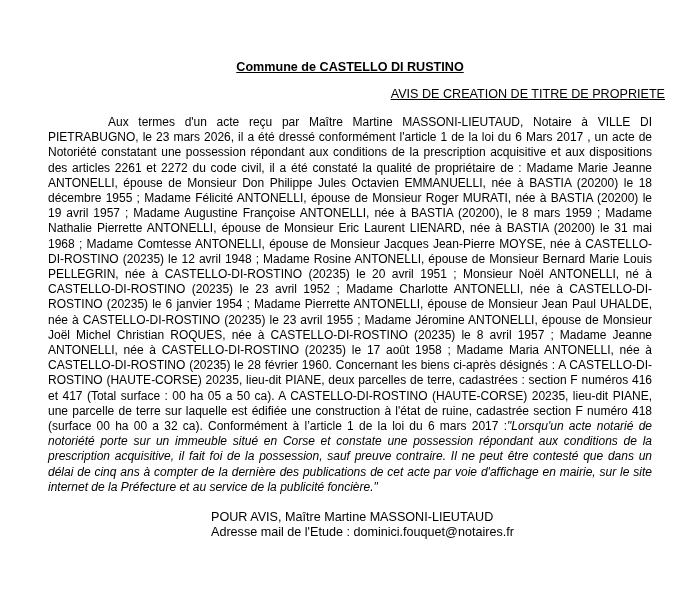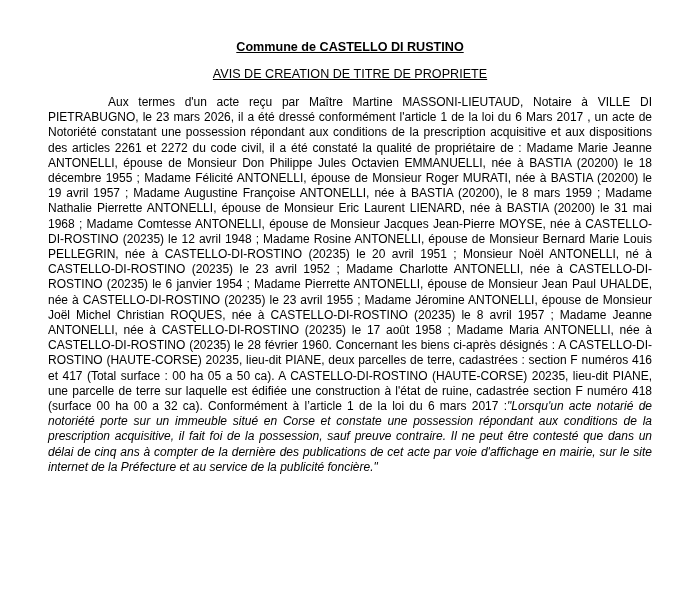--- a/index.html
+++ b/index.html
@@ -1,26 +1,30 @@
 <!DOCTYPE html>
 <html><head>
 <meta charset="utf-8">
 <style>
   html, body { margin: 0; padding: 0; background: #ffffff; }
   body { width: 699px; height: 608px; overflow: hidden; position: relative;
          font-family: "Liberation Sans", sans-serif; color: #000; }
-  .page { position: absolute; left: 35px; top: 40px; width: 630px; }
+  .page { position: absolute; left: 35px; top: 60px; width: 630px; }
   .center { text-align: center; }
   .title { font-weight: bold; text-decoration: underline; font-size: 12.6px; line-height: 15px; }
   .notaires { font-size: 12.6px; line-height: 15px; }
-  .avis-title { font-size: 12.6px; line-height: 15px; text-decoration: underline; margin-top: 12px; }
+  .avis-title { font-size: 12.6px; line-height: 15px; text-decoration: underline; margin-top: 12px; text-align: right; }
   .body-text { font-size: 12px; line-height: 15.2px; text-align: justify; text-indent: 60px; margin: 13px; }
   .body-text .italic { font-style: italic; }
   .sign { margin-top: 15px; margin-left: 176px; font-size: 12.6px; line-height: 15px; }
 </style>
 </head>
 <body>
 
 <div class="page">
   <div class="center title">Commune de CASTELLO DI RUSTINO</div>
   <div class="center avis-title">AVIS DE CREATION DE TITRE DE PROPRIETE</div>
   <p class="body-text"><span>Aux termes d'un acte reçu par Maître Martine MASSONI-LIEUTAUD, Notaire à VILLE DI PIETRABUGNO, le 23 mars 2026, il a été dressé conformément l'article 1 de la loi du 6 Mars 2017 , un acte de Notoriété constatant une possession répondant aux conditions de la prescription acquisitive et aux dispositions des articles 2261 et 2272 du code civil, il a été constaté la qualité de propriétaire de : Madame Marie Jeanne ANTONELLI, épouse de Monsieur Don Philippe Jules Octavien EMMANUELLI, née à BASTIA (20200) le 18 décembre 1955 ; Madame Félicité ANTONELLI, épouse de Monsieur Roger MURATI, née à BASTIA (20200) le 19 avril 1957 ; Madame Augustine Françoise ANTONELLI, née à BASTIA (20200), le 8 mars 1959 ; Madame Nathalie Pierrette ANTONELLI, épouse de Monsieur Eric Laurent LIENARD, née à BASTIA (20200) le 31 mai 1968 ; Madame Comtesse ANTONELLI, épouse de Monsieur Jacques Jean-Pierre MOYSE, née à CASTELLO-DI-ROSTINO (20235) le 12 avril 1948 ; Madame Rosine ANTONELLI, épouse de Monsieur Bernard Marie Louis PELLEGRIN, née à CASTELLO-DI-ROSTINO (20235) le 20 avril 1951 ; Monsieur Noël ANTONELLI, né à CASTELLO-DI-ROSTINO (20235) le 23 avril 1952 ; Madame Charlotte ANTONELLI, née à CASTELLO-DI-ROSTINO (20235) le 6 janvier 1954 ; Madame Pierrette ANTONELLI, épouse de Monsieur Jean Paul UHALDE, née à CASTELLO-DI-ROSTINO (20235) le 23 avril 1955 ; Madame Jéromine ANTONELLI, épouse de Monsieur Joël Michel Christian ROQUES, née à CASTELLO-DI-ROSTINO (20235) le 8 avril 1957 ; Madame Jeanne ANTONELLI, née à CASTELLO-DI-ROSTINO (20235) le 17 août 1958 ; Madame Maria ANTONELLI, née à CASTELLO-DI-ROSTINO (20235) le 28 février 1960. Concernant les biens ci-après désignés : A CASTELLO-DI-ROSTINO (HAUTE-CORSE) 20235, lieu-dit PIANE, deux parcelles de terre, cadastrées : section F numéros 416 et 417 (Total surface : 00 ha 05 a 50 ca).  A CASTELLO-DI-ROSTINO (HAUTE-CORSE) 20235, lieu-dit PIANE, une parcelle de terre sur laquelle est édifiée une construction à l'état de ruine, cadastrée section F numéro 418 (surface 00 ha 00 a 32 ca). Conformément à l’article 1 de la loi du 6 mars 2017 :</span><span class="italic">"Lorsqu'un acte notarié de notoriété porte sur un immeuble situé en Corse et constate une possession répondant aux conditions de la prescription acquisitive, il fait foi de la possession, sauf preuve contraire. Il ne peut être contesté que dans un délai de cinq ans à compter de la dernière des publications de cet acte par voie d'affichage en mairie, sur le site internet de la Préfecture et au service de la publicité foncière."</span></p>
+  <div class="sign">
+    <div>POUR AVIS, Maître Martine MASSONI-LIEUTAUD</div>
+    <div>Adresse mail de l'Etude : dominici.fouquet@notaires.fr</div>
+  </div>
 </div>
 
 </body></html>

